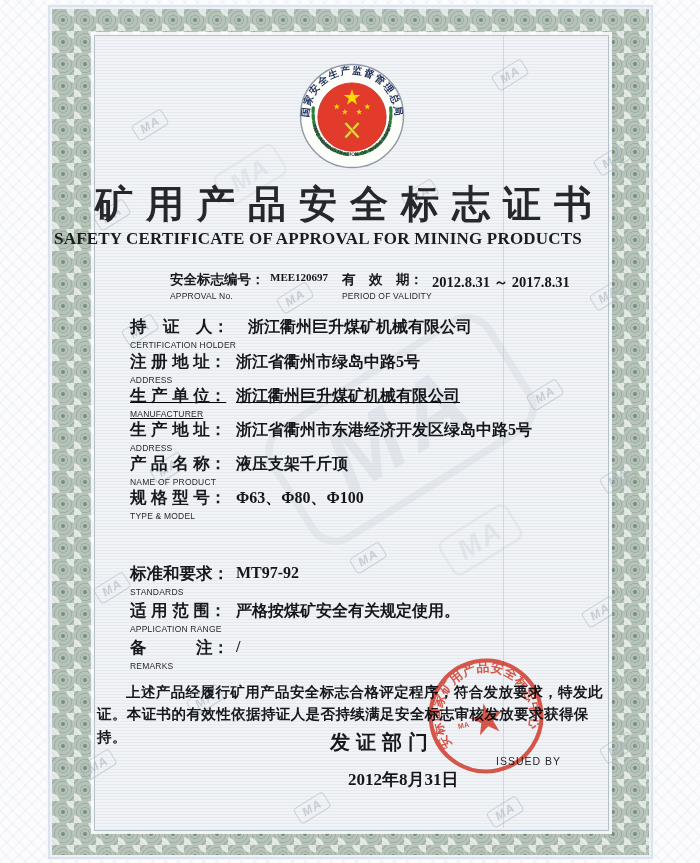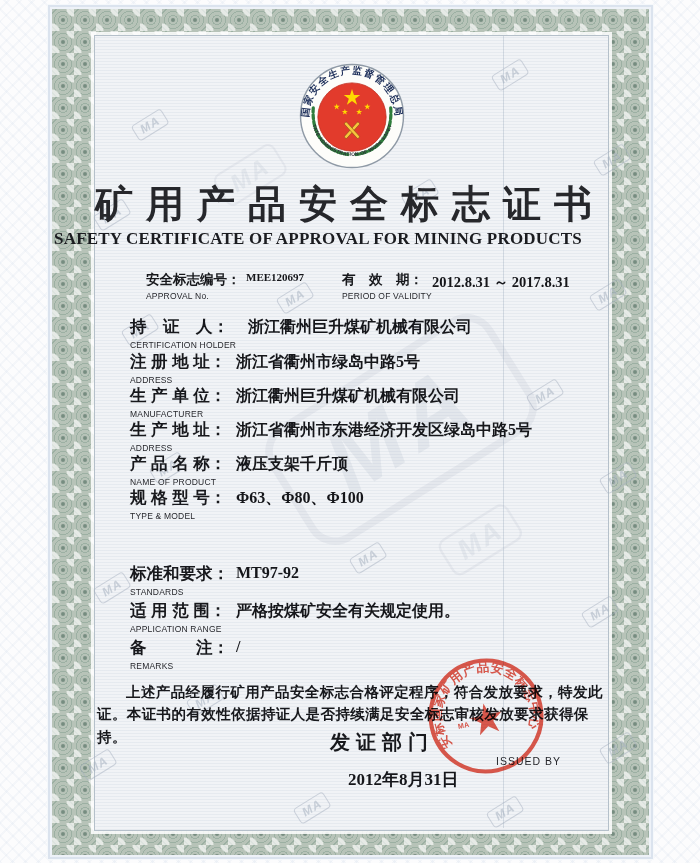--- a/index.html
+++ b/index.html
@@ -54,21 +54,21 @@
     font:bold 17px "Liberation Serif","DejaVu Serif",serif;letter-spacing:.2px;color:#1b1c20;}
   .zh-label{font-family:"Liberation Sans",sans-serif;font-weight:bold;color:#17181c;white-space:nowrap;}
   .en-cap{font-size:8.5px;letter-spacing:.2px;color:#26272c;margin-top:2px;white-space:nowrap;}
   .value{font-family:"Liberation Serif","DejaVu Serif",serif;font-weight:bold;color:#15161a;white-space:nowrap;}
   .row{display:flex;align-items:flex-start;}
   .lbl{flex:0 0 auto;}
   .f-row .zh-label{font-size:16.5px;}
   .f-row .lbl{width:100px;}
   .f-row .value{font-size:16px;margin-left:6px;margin-top:1px;}
   .approval-row .zh-label,.validity-row .zh-label{font-size:13.5px;}
-  .approval-row .lbl{width:96px;}
+  .approval-row .lbl{width:96px;margin-left:24px;}
   .approval-row .value{font-size:11px;margin-left:4px;}
   .validity-row .lbl{width:86px;}
   .validity-row .value{font-size:14.5px;margin-left:4px;margin-top:2px;}
   .statement{left:97px;top:681px;width:507px;
     font-family:"Liberation Serif","DejaVu Serif",serif;font-weight:bold;font-size:14.5px;color:#17181c;
     line-height:1.55;text-indent:2em;letter-spacing:.4px;}
   .issued-cn{left:50px;width:664px;text-align:center;top:729px;
     font:bold 20px "Liberation Sans",sans-serif;letter-spacing:6px;color:#17181c;}
   .issued-en{left:50px;width:511px;text-align:right;top:755px;
     font:10.5px "Liberation Sans",sans-serif;letter-spacing:1px;color:#26272c;}
@@ -163,21 +163,21 @@
       </div>
     <div class="value">浙江衢州巨升煤矿机械有限公司</div>
   </div>
   <div class="abs row f-row" style="left:130px;top:351px;">
     <div class="lbl">
         <div class="zh-label">注 册 地 址：</div>
       <div class="en-cap">ADDRESS</div>
       </div>
     <div class="value">浙江省衢州市绿岛中路5号</div>
   </div>
-  <div class="abs row f-row" style="left:130px;top:385px;">
+  <div class="abs row f-row" style="left:130px;top:385px;text-decoration:underline;">
     <div class="lbl">
         <div class="zh-label">生 产 单 位：</div>
       <div class="en-cap">MANUFACTURER</div>
       </div>
     <div class="value">浙江衢州巨升煤矿机械有限公司</div>
   </div>
   <div class="abs row f-row" style="left:130px;top:419px;">
     <div class="lbl">
         <div class="zh-label">生 产 地 址：</div>
       <div class="en-cap">ADDRESS</div>

